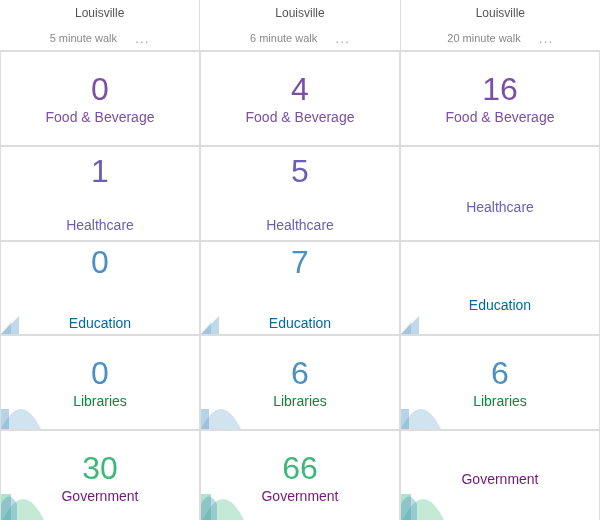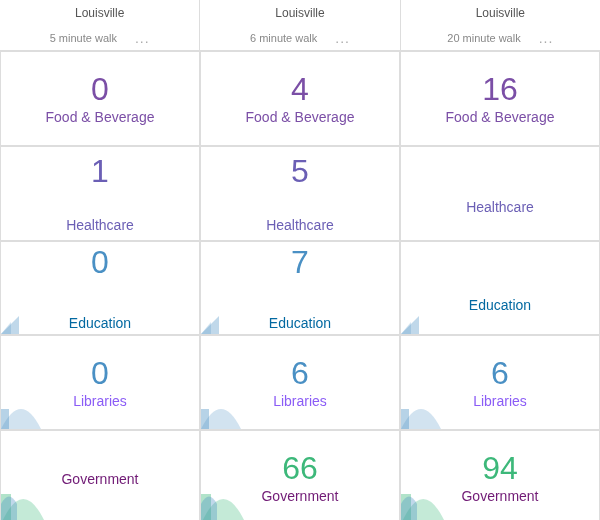--- a/index.html
+++ b/index.html
@@ -89,21 +89,21 @@
     .food .cell-number { color: #7b4fa6; }
     .food .cell-label  { color: #7b4fa6; }
 
     .healthcare .cell-number { color: #6b5fb5; }
     .healthcare .cell-label  { color: #6b5fb5; margin-top: 28px; }
 
     .education .cell-number { color: #4a90c4; }
     .education .cell-label  { color: #0369a1; margin-top: 35px; }
 
     .libraries .cell-number { color: #4a90c4; }
-    .libraries .cell-label  { color: #8b5cf6; text-align: right; }
+    .libraries .cell-label  { color: #15803d; text-align: right; }
 
     .government .cell-number { color: #3db87a; }
     .government .cell-label  { color: #701a75; }
 
     
     .education-shape {
       position: absolute;
       bottom: 0;
       left: 0;
       width: 40px;
@@ -228,33 +228,33 @@
       </svg>
       <span class="cell-number">6</span>
       <span class="cell-label">Libraries</span>
     </div>
     <div class="cell government">
       <svg class="government-shape" viewBox="0 0 45 55">
         <path d="M0,55 Q22,5 45,55 Z" fill="#3db87a" opacity="0.3"></path>
         <rect x="0" y="25" width="10" height="30" fill="#3db87a" opacity="0.4"></rect>
         <path d="M0,55 L0,35 Q8,20 16,35 L16,55 Z" fill="#4a90c4" opacity="0.35"></path>
       </svg>
+      <span class="cell-number">30</span>
       <span class="cell-label">Government</span>
     </div>
     <div class="cell government">
       <svg class="government-shape" viewBox="0 0 45 55">
         <path d="M0,55 Q22,5 45,55 Z" fill="#3db87a" opacity="0.3"></path>
         <rect x="0" y="25" width="10" height="30" fill="#3db87a" opacity="0.4"></rect>
         <path d="M0,55 L0,35 Q8,20 16,35 L16,55 Z" fill="#4a90c4" opacity="0.35"></path>
       </svg>
       <span class="cell-number">66</span>
       <span class="cell-label">Government</span>
     </div>
     <div class="cell government">
       <svg class="government-shape" viewBox="0 0 45 55">
         <path d="M0,55 Q22,5 45,55 Z" fill="#3db87a" opacity="0.3"></path>
         <rect x="0" y="25" width="10" height="30" fill="#3db87a" opacity="0.4"></rect>
         <path d="M0,55 L0,35 Q8,20 16,35 L16,55 Z" fill="#4a90c4" opacity="0.35"></path>
       </svg>
-      <span class="cell-number">94</span>
       <span class="cell-label">Government</span>
     </div>
   </div>
 
 </body></html>

